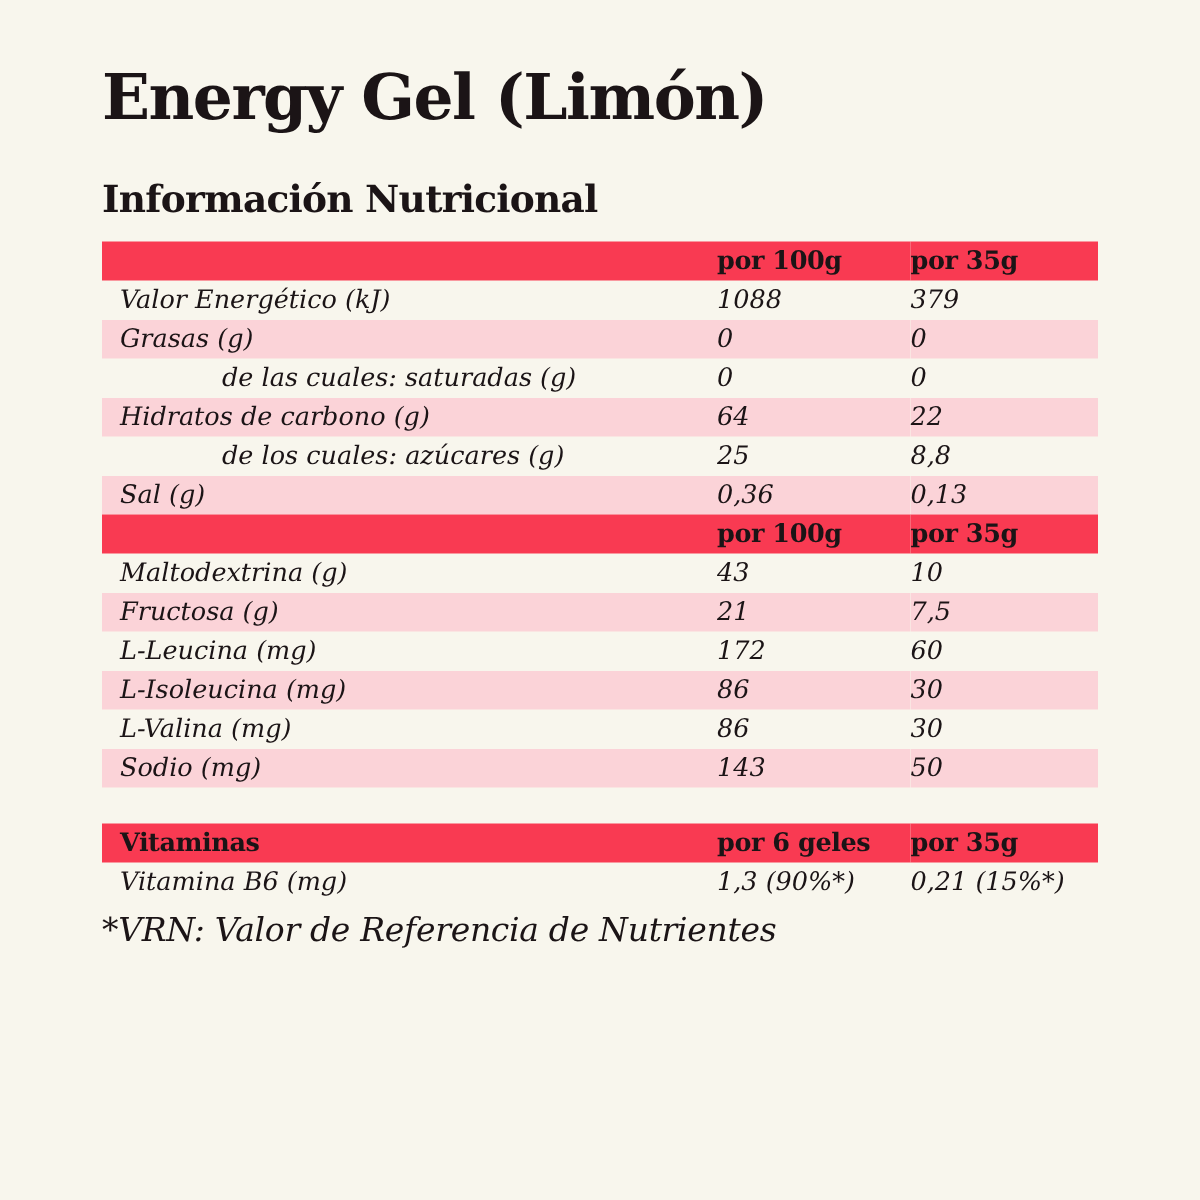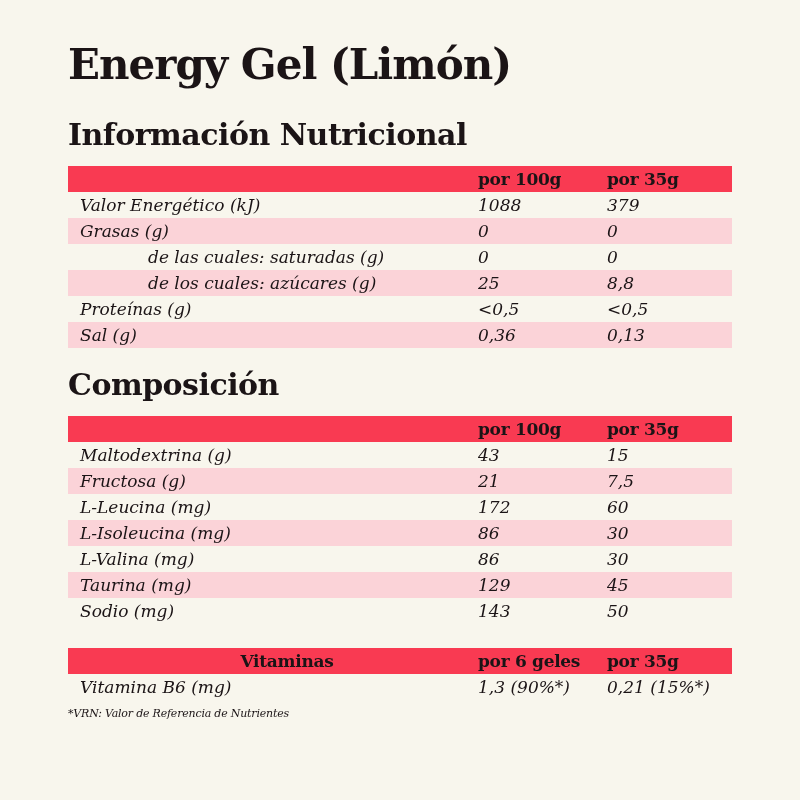--- a/index.html
+++ b/index.html
@@ -26,21 +26,21 @@
   }
   h1.product-title {
     margin: 0 0 34px 0;
     font-size: 42px;
     line-height: 1;
     font-weight: bold;
     letter-spacing: -1px;
   }
   h2.section-heading {
     margin: 0 0 16px 0;
-    font-size: 30px;
+    font-size: 25px;
     line-height: 1;
     font-weight: bold;
     letter-spacing: -0.5px;
   }
   h2.section-heading.big {
     font-size: 30px;
     margin-top: 22px;
   }
   table.data-table {
     border-collapse: collapse;
@@ -54,36 +54,36 @@
   thead th {
     background: var(--red);
     color: var(--ink);
     text-align: left;
     font-size: 17px;
     font-weight: bold;
     line-height: 16px;
     padding: 5px 0;
     letter-spacing: -0.3px;
   }
-  thead th.head-label { padding-left: 28px; text-align: center; }
+  thead th.head-label { padding-left: 12px; }
   tbody td {
     font-size: 17px;
     line-height: 18px;
     padding: 4px 0;
     font-weight: normal;
     white-space: nowrap;
     overflow: hidden;
     font-style: italic;
   }
   tbody td.label { padding-left: 12px; }
   tbody tr.indent td.label { padding-left: 80px; }
   tbody tr:nth-child(even) { background: var(--pink); }
   p.footnote {
     margin: 7px 0 0 0;
-    font-size: 11px;
+    font-size: 22px;
     font-style: italic;
     letter-spacing: -0.2px;
   }
 </style>
 </head>
 <body>
 
 <div class="page">
 
   <h1 class="product-title">Energy Gel (Limón)</h1>
@@ -113,85 +113,79 @@
         <tr>
           <td class="label">Grasas (g)</td>
           <td>0</td>
           <td>0</td>
         </tr>
         <tr class="indent">
           <td class="label">de las cuales: saturadas (g)</td>
           <td>0</td>
           <td>0</td>
         </tr>
+        <tr>
+          <td class="label">Hidratos de carbono (g)</td>
+          <td>64</td>
+          <td>22</td>
+        </tr>
         <tr class="indent">
           <td class="label">de los cuales: azúcares (g)</td>
           <td>25</td>
           <td>8,8</td>
         </tr>
         <tr>
-          <td class="label">Proteínas (g)</td>
-          <td>&lt;0,5</td>
-          <td>&lt;0,5</td>
-        </tr>
-        <tr>
           <td class="label">Sal (g)</td>
           <td>0,36</td>
           <td>0,13</td>
         </tr>
       </tbody>
     </table>
   </section>
 
   <section>
-    <h2 class="section-heading big">Composición</h2>
 
     <table class="data-table">
       <colgroup>
           <col class="c-label">
           <col class="c-v1">
           <col class="c-v2">
         </colgroup>
       <thead>
         <tr>
           <th class="head-label"></th>
           <th>por 100g</th>
           <th>por 35g</th>
         </tr>
       </thead>
       <tbody>
         <tr>
           <td class="label">Maltodextrina (g)</td>
           <td>43</td>
-          <td>15</td>
+          <td>10</td>
         </tr>
         <tr>
           <td class="label">Fructosa (g)</td>
           <td>21</td>
           <td>7,5</td>
         </tr>
         <tr>
           <td class="label">L-Leucina (mg)</td>
           <td>172</td>
           <td>60</td>
         </tr>
         <tr>
           <td class="label">L-Isoleucina (mg)</td>
           <td>86</td>
           <td>30</td>
         </tr>
         <tr>
           <td class="label">L-Valina (mg)</td>
           <td>86</td>
           <td>30</td>
-        </tr>
-        <tr>
-          <td class="label">Taurina (mg)</td>
-          <td>129</td>
-          <td>45</td>
         </tr>
         <tr>
           <td class="label">Sodio (mg)</td>
           <td>143</td>
           <td>50</td>
         </tr>
       </tbody>
     </table>
   </section>
 

